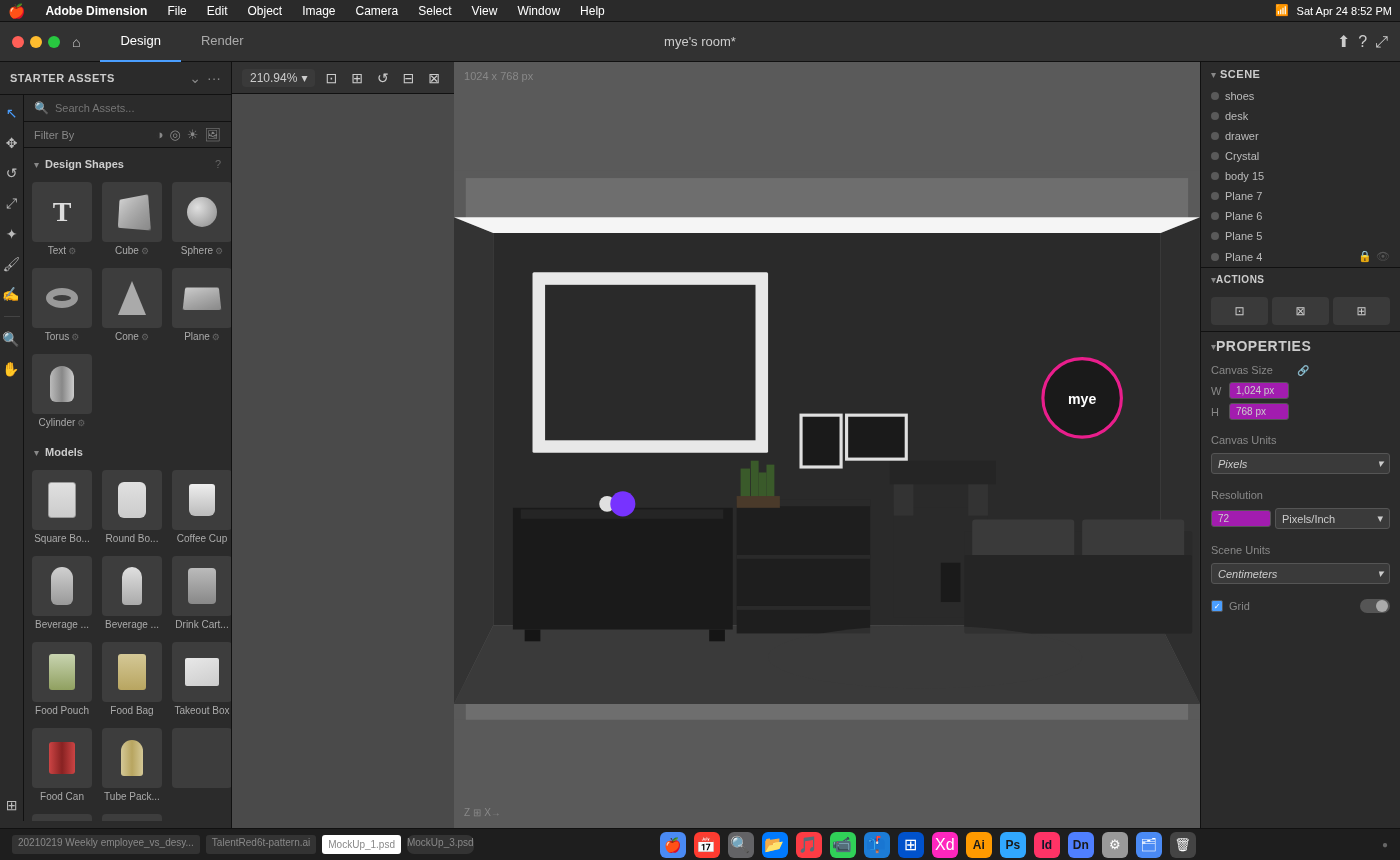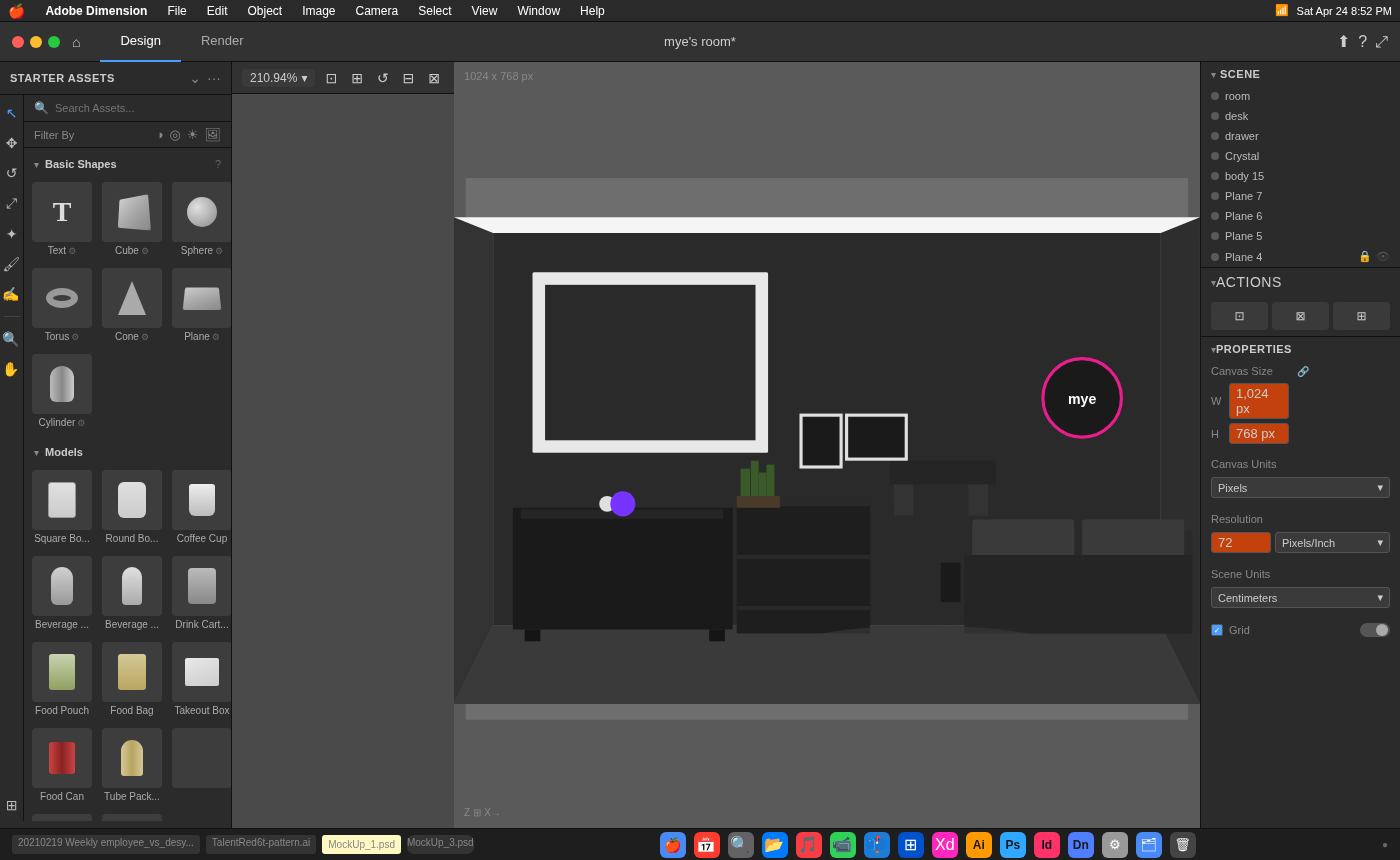--- a/index.html
+++ b/index.html
@@ -257,21 +257,21 @@
     .scene-item-dot { width: 8px; height: 8px; border-radius: 50%; background: #5a5a5a; flex-shrink: 0; }
     .scene-item-icons { margin-left: auto; display: flex; gap: 4px; }
     .scene-item-icon { color: #555; font-size: 11px; }
 
     .actions-section { border-bottom: 1px solid #111; }
     .actions-header {
       display: flex;
       align-items: center;
       padding: 6px 10px;
     }
-    .actions-title { font-size: 14px; font-weight: 400; color: #ccc; letter-spacing: 0.5px; }
+    .actions-title { font-size: 10px; font-weight: 700; color: #ccc; letter-spacing: 0.5px; }
     .action-buttons {
       display: flex;
       gap: 4px;
       padding: 6px 10px;
     }
     .action-btn {
       flex: 1;
       height: 28px;
       background: #3a3a3a;
       border: none;
@@ -283,52 +283,53 @@
       justify-content: center;
       font-size: 12px;
     }
 
     .properties-section { flex: 1; overflow-y: auto; }
     .properties-header {
       display: flex;
       align-items: center;
       padding: 6px 10px;
     }
-    .properties-title { font-size: 11px; font-weight: 600; color: #ccc; letter-spacing: 0.5px; }
+    .properties-title { font-size: 14px; font-weight: 600; color: #ccc; letter-spacing: 0.5px; }
 
     .prop-row {
       display: flex;
       align-items: center;
       padding: 4px 10px;
       gap: 6px;
     }
     .prop-label { font-size: 11px; color: #888; width: 80px; flex-shrink: 0; }
     .prop-link-icon { color: #555; font-size: 10px; }
 
     .prop-wh {
       display: flex;
       align-items: center;
       padding: 2px 10px;
       gap: 4px;
     }
     .prop-dim-label { font-size: 11px; color: #888; width: 14px; }
     .prop-dim-value {
-      font-size: 13px;
+      font-size: 10px;
       color: #ccc;
-      background: #c2410c;
+      background: #a21caf;
       border: 1px solid #555;
       border-radius: 3px;
       padding: 2px 6px;
       width: 60px;
     }
 
     .prop-dropdown {
       display: flex;
       align-items: flex-start;
       padding: 3px 10px;
+      font-style: italic;
     }
     .prop-select {
       flex: 1;
       background: #3a3a3a;
       border: 1px solid #555;
       border-radius: 3px;
       padding: 3px 6px;
       color: #ccc;
       font-size: 11px;
       cursor: pointer;
@@ -479,21 +480,21 @@
             <span class="filter-icon">◎</span>
             <span class="filter-icon">☀</span>
             <span class="filter-icon">🖼</span>
           </div>
         </div>
 
         <div class="assets-panel">
 
           <div class="section-header">
             <span class="section-chevron">▾</span>
-            <span class="section-title">Basic Shapes</span>
+            <span class="section-title">Design Shapes</span>
             <span class="section-help">?</span>
           </div>
           <div class="asset-grid">
             <div class="asset-item">
               <div class="asset-thumb">
                 <span class="thumb-t">T</span>
               </div>
               <span class="asset-label">Text <span class="asset-settings">⚙</span></span>
             </div>
             <div class="asset-item">
@@ -725,21 +726,21 @@
   <div class="right-panel">
 
     <div class="scene-list">
       <div class="scene-section-header">
         <span class="section-chevron">▾</span>
         <span class="scene-section-title">SCENE</span>
       </div>
 
       <div class="scene-item">
         <div class="scene-item-dot"></div>
-        <span>room</span>
+        <span>shoes</span>
       </div>
       <div class="scene-item">
         <div class="scene-item-dot"></div>
         <span>desk</span>
       </div>
       <div class="scene-item">
         <div class="scene-item-dot"></div>
         <span>drawer</span>
       </div>
       <div class="scene-item">
@@ -845,21 +846,21 @@
       </div>
     </div>
   </div>
 
 </div>
 
 <div class="taskbar">
   <div class="taskbar-left">
     <span style="cursor:pointer; padding:2px 6px; background:#333; border-radius:3px; font-size:10px;">20210219 Weekly employee_vs_desy...</span>
     <span style="cursor:pointer; padding:2px 6px; background:#333; border-radius:3px; font-size:10px;">TalentRed6t-pattern.ai</span>
-    <span style="cursor:pointer; padding:4px 6px; background:#fef9c3; border-radius:3px; font-size:10px;">MockUp_1.psd</span>
+    <span style="cursor:pointer; padding:4px 6px; background:#ffffff; border-radius:3px; font-size:10px;">MockUp_1.psd</span>
     <span style="cursor:pointer; padding:2px 0; background:#333; border-radius:7px; font-size:10px;">MockUp_3.psd</span>
   </div>
   <div class="taskbar-center">
 
     <div class="dock-item" style="background:#4a8af4; font-size:14px;">🍎</div>
     <div class="dock-item" style="background:#ff3b30;">📅</div>
     <div class="dock-item" style="background:#636366;">🔍</div>
     <div class="dock-item" style="background:#007aff;">📂</div>
     <div class="dock-item" style="background:#fc3c44;">🎵</div>
     <div class="dock-item" style="background:#30d158;">📹</div>

